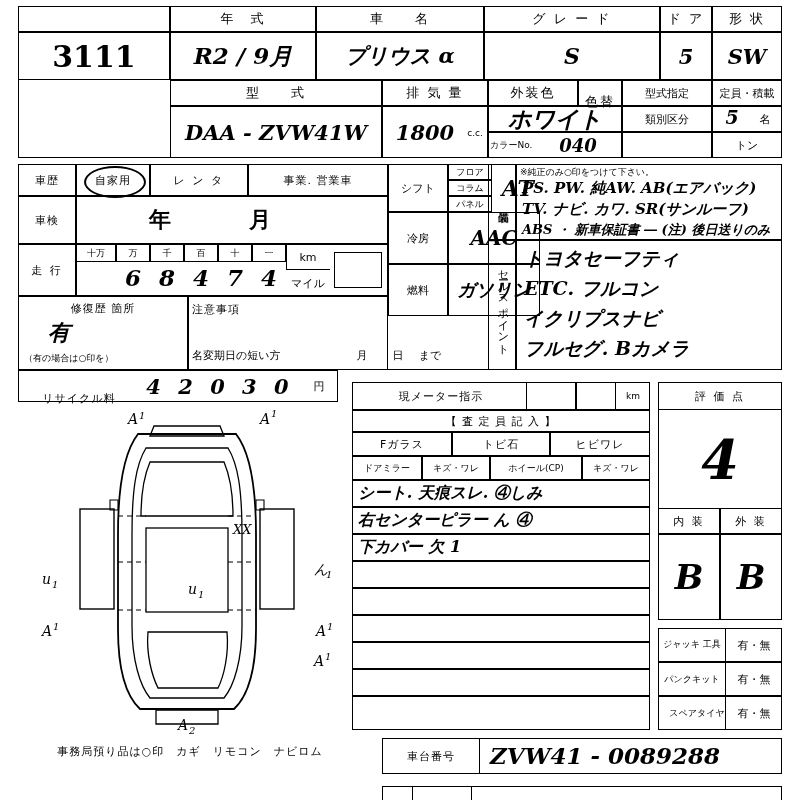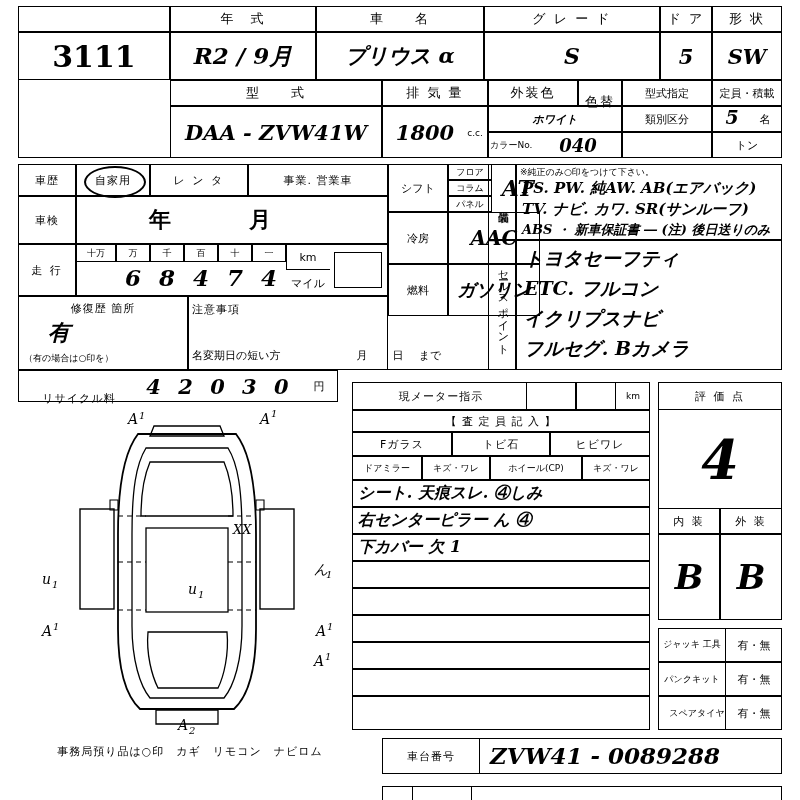--- a/index.html
+++ b/index.html
@@ -63,21 +63,21 @@
   <div class="bx" style="left:712px;top:80px;width:70px;height:26px;"></div>
   <div class="lbl sm" style="left:712px;top:80px;width:70px;height:26px;letter-spacing:0;">定員・積載</div>
 
   <div class="bx" style="left:170px;top:106px;width:212px;height:52px;"></div>
   <div class="hw hand" style="left:170px;top:106px;width:212px;height:52px;font-size:21px;">DAA - ZVW41W</div>
   <div class="bx" style="left:382px;top:106px;width:106px;height:52px;"></div>
   <div class="hw hand" style="left:382px;top:106px;width:86px;height:52px;font-size:21px;">1800</div>
   <div class="lbl tiny" style="left:462px;top:124px;width:26px;height:18px;">c.c.</div>
 
   <div class="bx" style="left:488px;top:106px;width:134px;height:26px;"></div>
-  <div class="hw hand" style="left:488px;top:106px;width:134px;height:26px;font-size:11px;">ホワイト</div>
+  <div class="hw hand" style="left:488px;top:106px;width:134px;height:26px;font-size:23px;">ホワイト</div>
   <div class="bx" style="left:488px;top:132px;width:134px;height:26px;"></div>
   <div class="lbl tiny" style="left:490px;top:132px;width:44px;height:26px;justify-content:flex-start;">カラーNo.</div>
   <div class="hw hand" style="left:534px;top:132px;width:88px;height:26px;font-size:18px;">040</div>
 
   <div class="bx" style="left:622px;top:106px;width:90px;height:26px;"></div>
   <div class="lbl sm" style="left:622px;top:106px;width:90px;height:26px;letter-spacing:0;">類別区分</div>
   <div class="bx" style="left:622px;top:132px;width:90px;height:26px;"></div>
 
   <div class="bx" style="left:712px;top:106px;width:70px;height:26px;"></div>
   <div class="hw hand" style="left:712px;top:104px;width:40px;height:26px;font-size:19px;">5</div>

